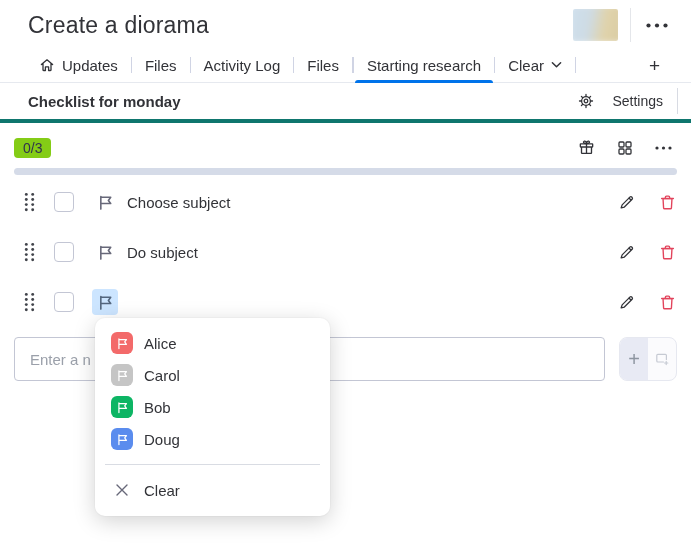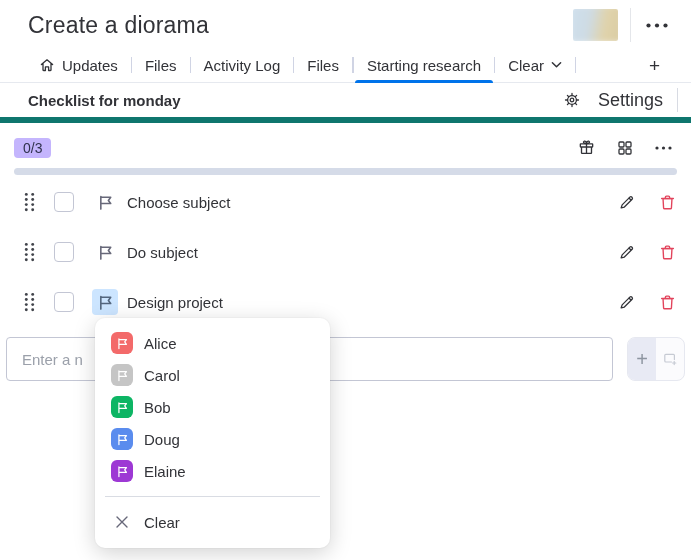--- a/index.html
+++ b/index.html
@@ -31,23 +31,23 @@
   .tab { display:flex; align-items:center; gap:7px; padding:0 13px; height:100%;
     font-size:15px; cursor:pointer; position:relative; white-space:nowrap; }
   .tab.active::after { content:""; position:absolute; left:1px; right:1px; bottom:-1px;
     height:3px; background:#0073ea; border-radius:3px 3px 0 0; }
   .tsep { width:1px; height:16px; background:#d0d4e4; }
   .add-tab { margin-left:auto; background:none; border:none; font-size:19px;
     color:#323338; cursor:pointer; padding:0 17px; line-height:1; }
 
   
   .section-header { display:flex; align-items:center; justify-content:space-between;
-    height:40px; padding:0 28px; border-bottom:6px solid #0f766e; position:relative; }
+    height:40px; padding:0 28px; border-bottom:4px solid #0f766e; position:relative; }
   .section-title { font-size:15px; font-weight:700; }
-  .settings-btn { display:flex; align-items:center; gap:18px; font-size:18px;
+  .settings-btn { display:flex; align-items:center; gap:18px; font-size:14px;
     background:none; border:none; color:#323338; cursor:pointer; }
   .section-header::after { content:""; position:absolute; right:13px; top:5px; bottom:5px;
     width:1px; background:#d8dbe3; }
 
   
   .toolbar { display:flex; align-items:center; justify-content:space-between;
     padding:13px 16px 9px 14px; }
   .progress-badge { color:#30324e; font-size:14px; padding:2px 9px; border-radius:4px; }
   .toolbar-icons { display:flex; align-items:center; gap:16px; }
   .progress-track { height:7px; background:#d5dbe8; border-radius:4px; margin:0 14px; }
@@ -59,21 +59,21 @@
   .checkbox { width:20px; height:20px; border:1px solid #c3c6d4; border-radius:4px;
     margin-left:19px; background:#fff; cursor:pointer; }
   .flag-btn { margin-left:18px; width:26px; height:26px; display:flex; align-items:center;
     justify-content:center; color:#676879; cursor:pointer; border-radius:4px;
     background:none; border:none; }
   .flag-btn.selected { background:#cce5ff; color:#53667e; }
   .row-label { margin-left:9px; font-size:15px; }
   .row-actions { margin-left:auto; display:flex; align-items:center; gap:18px; }
 
   
-  .new-item-row { display:flex; align-items:stretch; margin:10px 6px 0; gap:14px; height:44px; }
+  .new-item-row { display:flex; align-items:stretch; margin:10px 14px 0; gap:14px; height:44px; }
   .new-item-row input { flex:1; border:1px solid #c3c6d4; border-radius:4px;
     padding:0 15px; font-size:15px; font-family:inherit; color:#323338; outline:none; }
   .new-item-row input::placeholder { color:#9ba0aa; }
   .btn-group { display:flex; width:58px; border:1px solid #e6e8f0; border-radius:8px;
     overflow:hidden; background:#fbfbfd; flex:none; }
   .btn-group button { flex:1; border:none; cursor:pointer; display:flex;
     align-items:center; justify-content:center; background:transparent;
     color:#9aa3ad; font-size:20px; }
   .btn-group .add-btn { background:#e8eaf4; color:#8d95a0; }
   .btn-group .flag-add-btn { color:#c6cad3; }
@@ -172,21 +172,21 @@
               <circle cx="8" cy="8" r="1.8"></circle>
           <path d="M8 1.5 V3.3 M8 12.7 V14.5 M1.5 8 H3.3 M12.7 8 H14.5 M3.4 3.4 L4.7 4.7 M11.3 11.3 L12.6 12.6 M12.6 3.4 L11.3 4.7 M4.7 11.3 L3.4 12.6"></path>
         </g>
           </svg>
       </span>
       <span>Settings</span>
     </button>
   </div>
 
   <div class="toolbar">
-    <span class="progress-badge" style="background-color: #c4b5fd;">0/3</span>
+    <span class="progress-badge" style="background-color: #84cc16;">0/3</span>
     <div class="toolbar-icons">
       <button class="icon-btn">
         <span>
           <svg width="17" height="17" viewBox="0 0 16 16">
               <g fill="none" stroke="currentColor" stroke-width="1.25" stroke-linejoin="round">
             <rect x="2.2" y="4.6" width="11.6" height="2.9" rx="0.4"></rect>
             <path d="M3.3 7.6 V13 a.6.6 0 0 0 .6.6 h8.2 a.6.6 0 0 0 .6-.6 V7.6"></path>
             <path d="M8 4.6 V13.6"></path>
             <path d="M8 4.4 C8 2.6 6.8 1.7 5.8 2.1 C4.7 2.6 4.9 4.2 8 4.4 Z M8 4.4 C8 2.6 9.2 1.7 10.2 2.1 C11.3 2.6 11.1 4.2 8 4.4 Z"></path>
           </g>
@@ -331,21 +331,20 @@
           </svg>
       </span>
       <span class="checkbox"></span>
       <button class="flag-btn selected">
         <span>
             <svg width="17" height="17" viewBox="0 0 16 16">
               <use href="#i-flag"></use>
             </svg>
           </span>
       </button>
-      <span class="row-label">Design project</span>
       <span class="row-actions">
         <button class="icon-btn">
           <span>
             <svg width="17" height="17" viewBox="0 0 16 16">
                 <path d="M3 13 L3.9 10.2 L11.2 2.9 a1.5 1.5 0 0 1 2.1 2.1 L6 12.3 L3 13 Z M10.3 3.8 l2.1 2.1" fill="none" stroke="currentColor" stroke-width="1.2" stroke-linejoin="round" stroke-linecap="round"></path>
               </svg>
           </span>
         </button>
         <button class="icon-btn" style="color: rgb(226, 68, 92);">
           <span>
@@ -410,28 +409,20 @@
 
     <div class="option">
       <span class="flag-badge" style="background-color: rgb(90, 140, 238);">
         <svg width="13" height="13" viewBox="0 0 16 16">
             <use href="#i-flag"></use>
           </svg>
       </span>
       <span>Doug</span>
     </div>
 
-    <div class="option">
-      <span class="flag-badge" style="background-color: rgb(157, 56, 212);">
-        <svg width="13" height="13" viewBox="0 0 16 16">
-            <use href="#i-flag"></use>
-          </svg>
-      </span>
-      <span>Elaine</span>
-    </div>
 
     <div class="dd-divider"></div>
 
     <div class="option">
       <span class="clear-x">
         <svg width="14" height="14" viewBox="0 0 14 14">
             <path d="M2 2 L12 12 M12 2 L2 12" stroke="currentColor" stroke-width="1.4" stroke-linecap="round" fill="none"></path>
           </svg>
       </span>
       <span>Clear</span>

